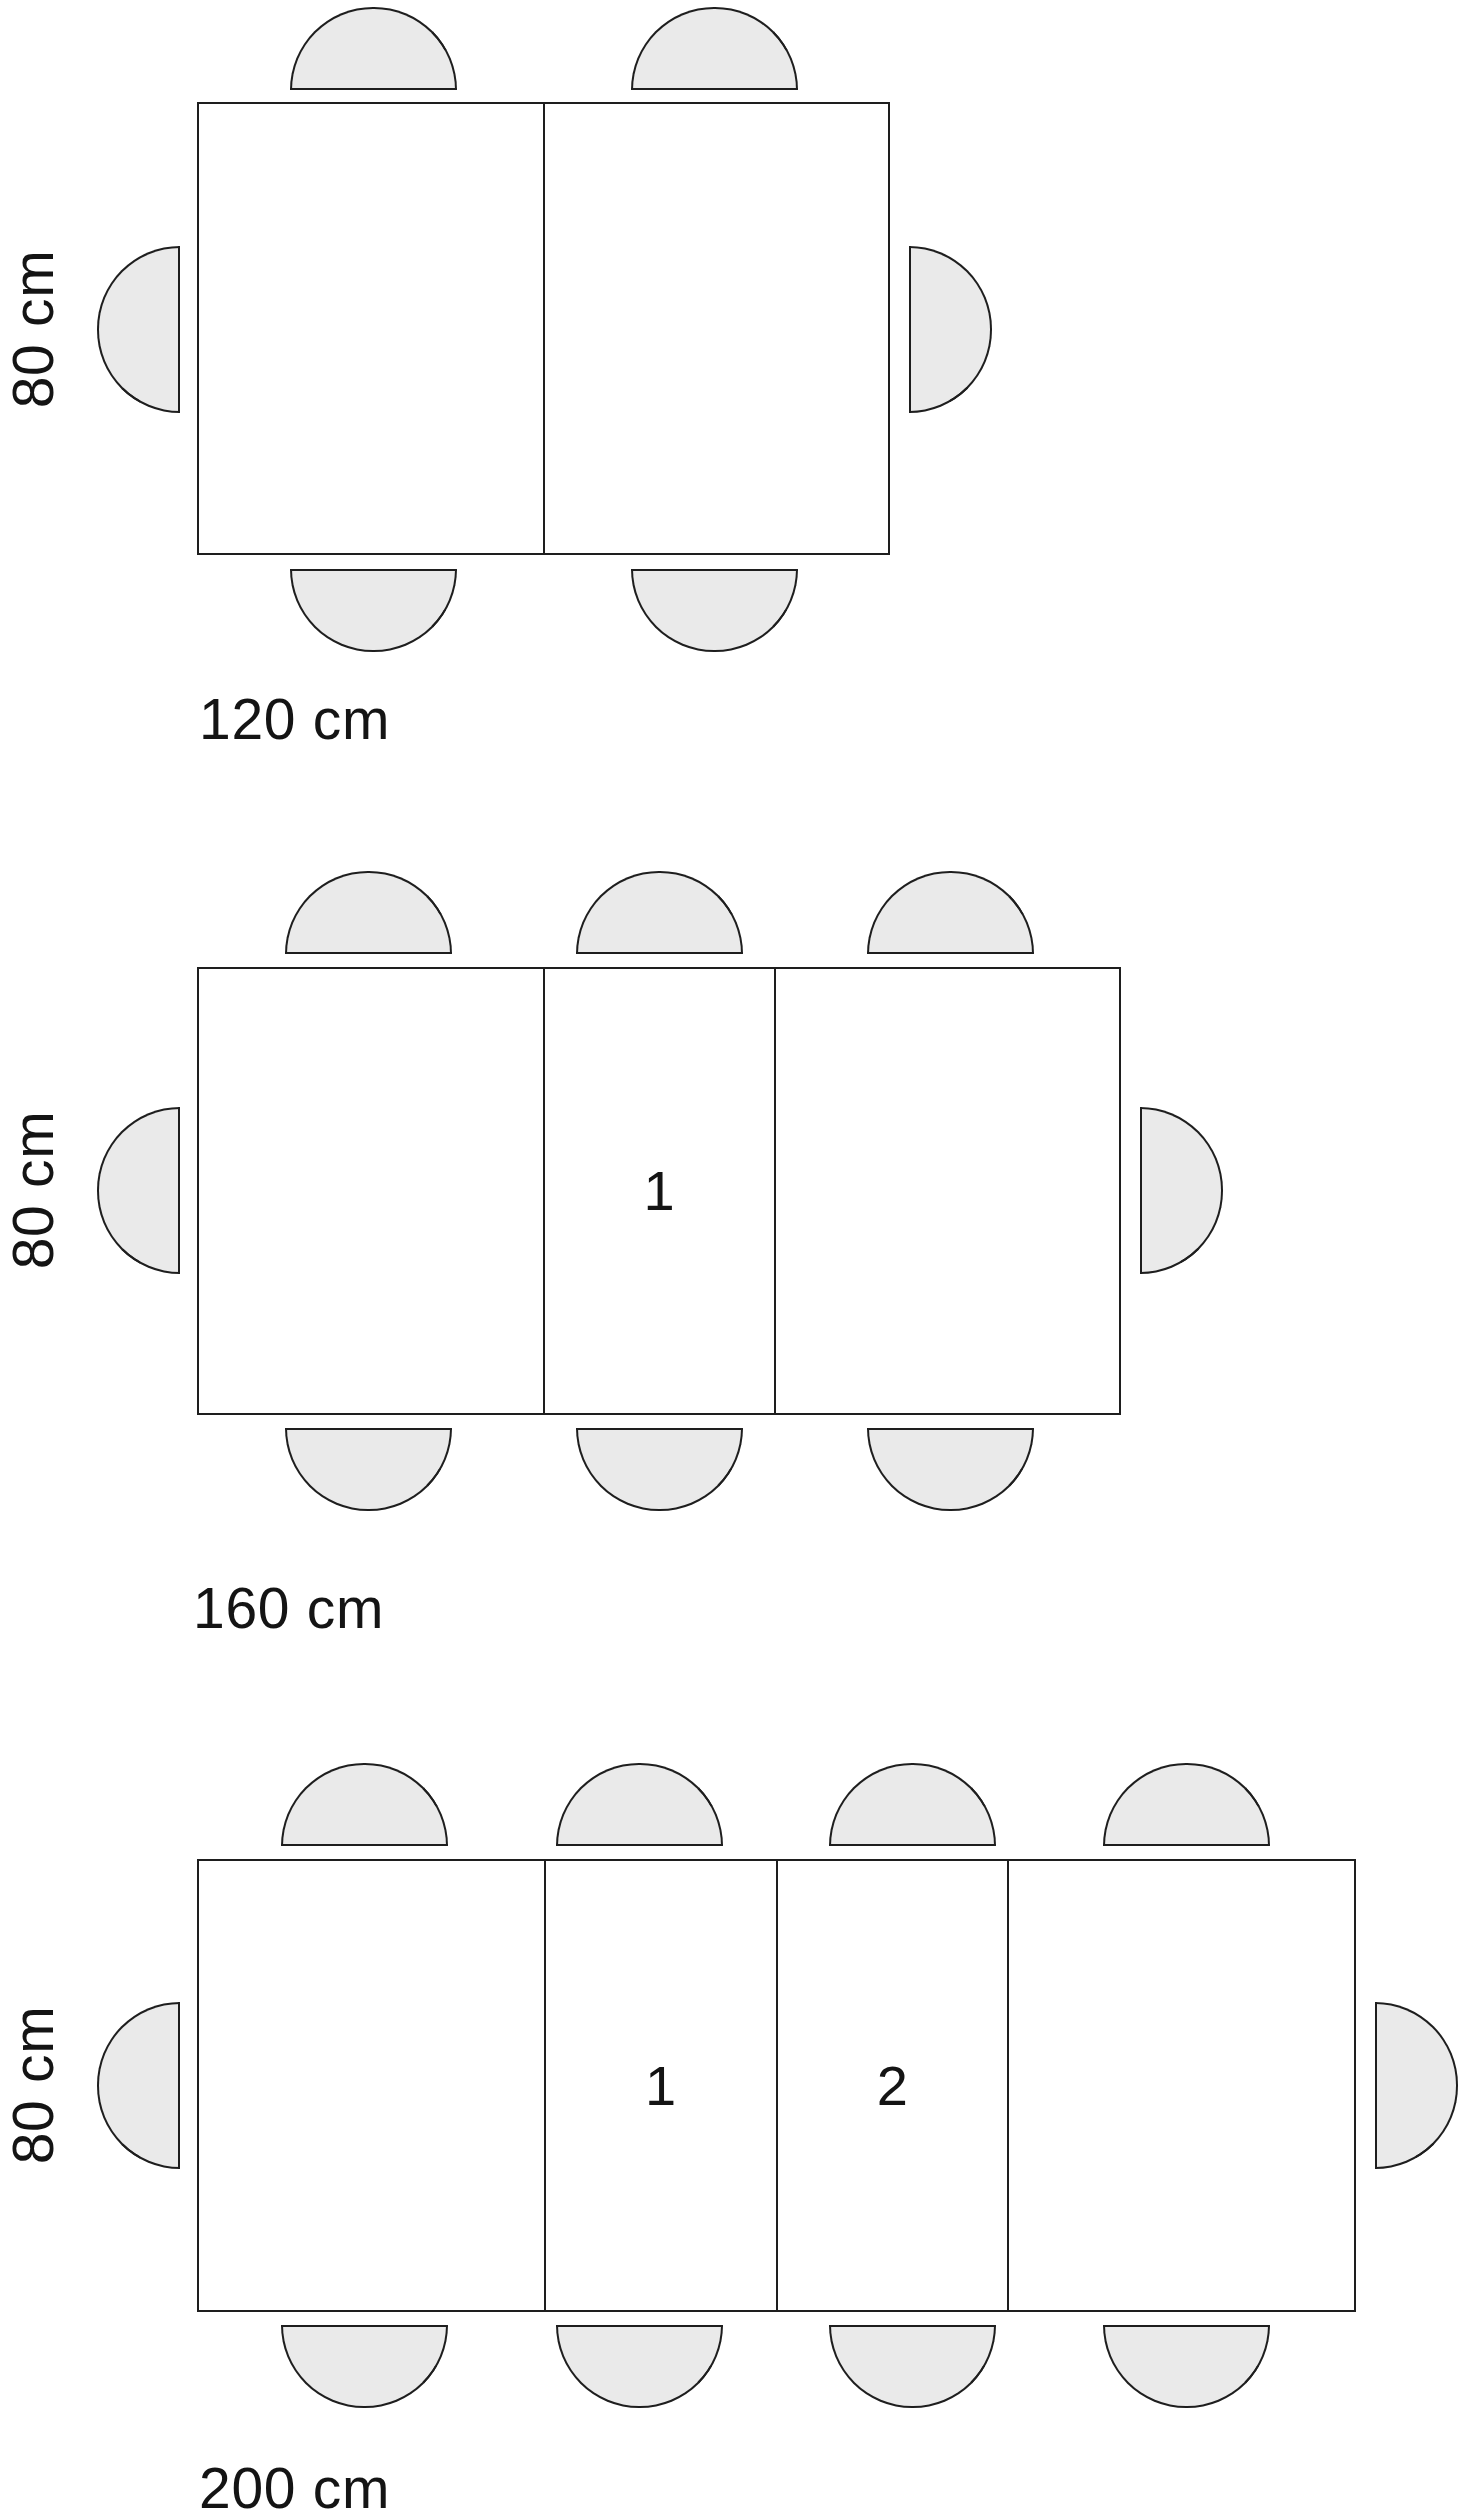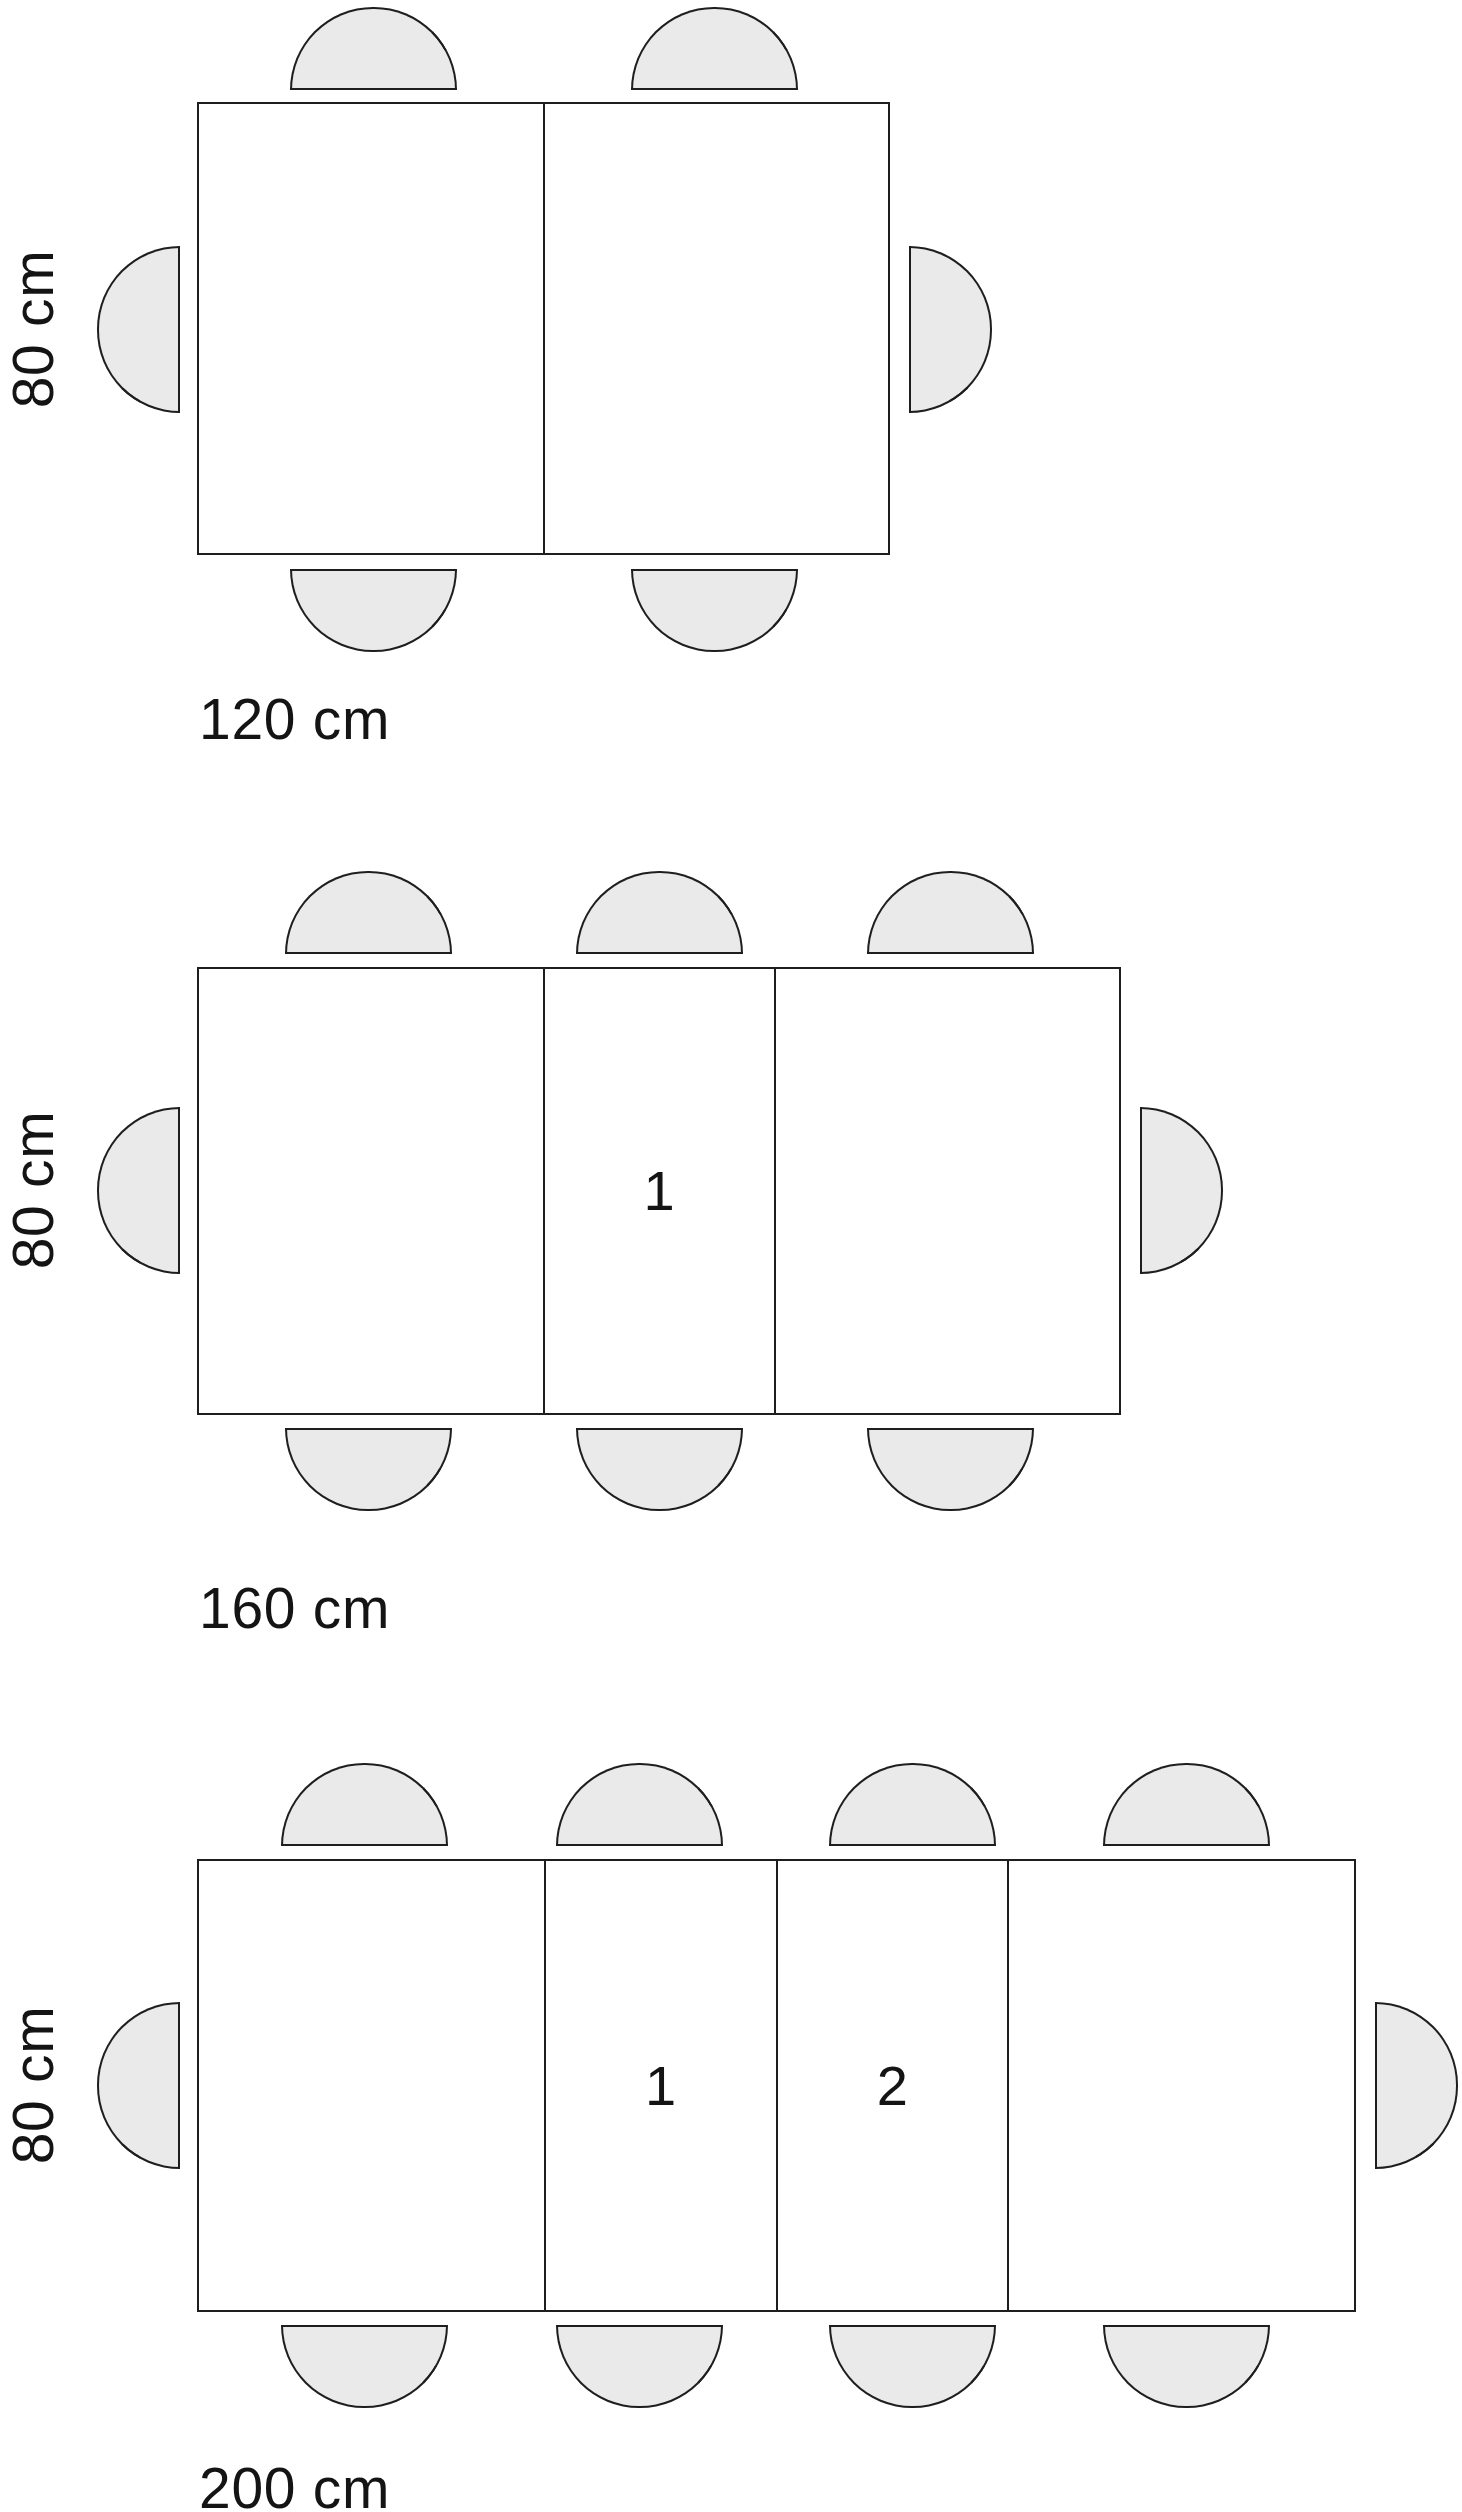--- a/index.html
+++ b/index.html
@@ -105,21 +105,21 @@
         <span class="section-label"></span>
       </div>
       <div class="section" style="flex:40;">
         <span class="section-label">1</span>
       </div>
       <div class="section" style="flex:60;">
         <span class="section-label"></span>
       </div>
     </div>
 
-    <div class="dim-width" style="left:199px; top:1579px;">160 cm</div>
+    <div class="dim-width" style="left:193px; top:1579px;">160 cm</div>
   </section>
 
   <section>
     <div class="dim-depth" style="top:2085px;">80 cm</div>
 
     <div class="chair top" style="left:281px;  top:1763px;"></div>
     <div class="chair top" style="left:556px;  top:1763px;"></div>
     <div class="chair top" style="left:829px; top:1763px;"></div>
     <div class="chair top" style="left:1103px; top:1763px;"></div>
     <div class="chair left" style="left:97px;  top:2002px;"></div>

